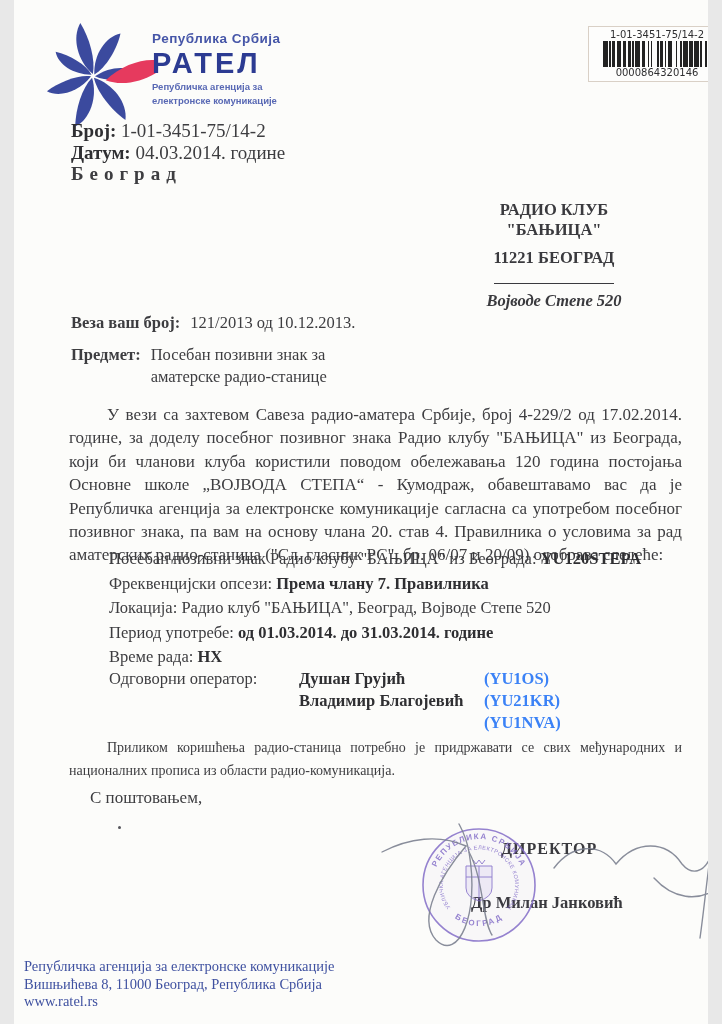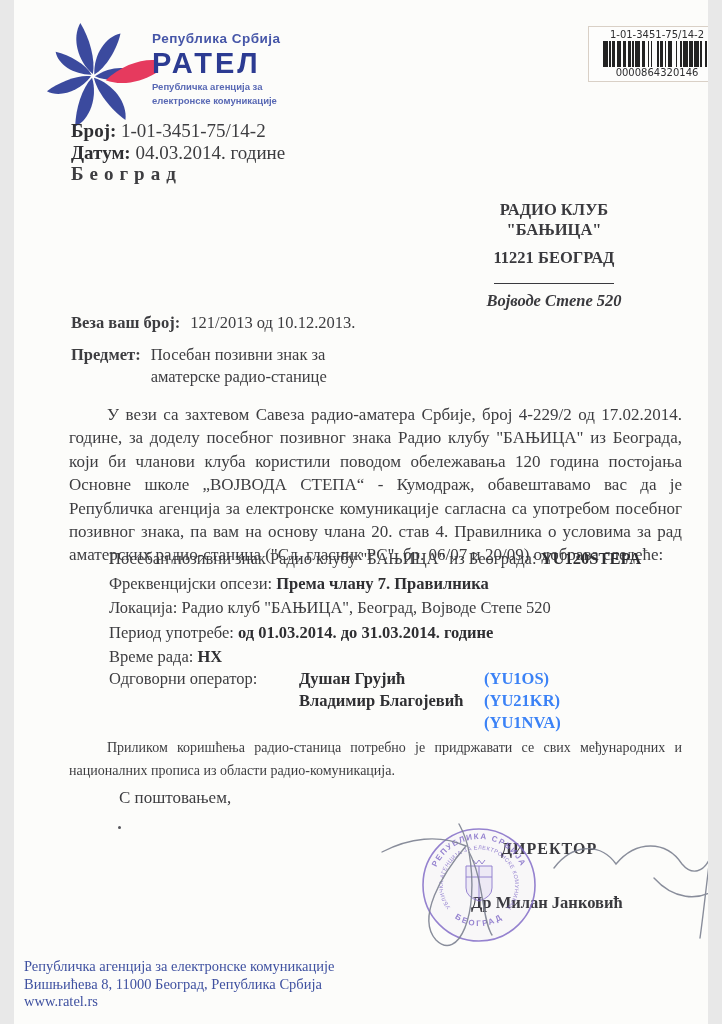--- a/index.html
+++ b/index.html
@@ -39,21 +39,21 @@
     position:absolute;left:55px;top:403px;width:613px;
     font-size:17px;line-height:23.4px;text-align:justify;text-indent:38px;
   }
   .grant{position:absolute;left:95px;top:547px;font-size:16.5px;line-height:24.6px;}
   .grant b{color:#2f2f32;}
   .operators{position:absolute;left:95px;top:668px;font-size:16.5px;line-height:22px;display:flex;}
   .operators .oplabel{width:190px;}
   .operators .names{width:185px;font-weight:bold;color:#2f2f32;}
   .operators .calls{font-weight:bold;color:#3b82f6;}
   .closing-par{position:absolute;left:55px;top:736px;width:613px;font-size:14px;line-height:23.4px;text-align:justify;text-indent:38px;}
-  .salutation{position:absolute;left:105px;top:788px;font-size:17px;}
+  .salutation{position:absolute;left:76px;top:788px;font-size:17px;}
   .ink-dot{position:absolute;left:104px;top:826px;width:3px;height:3px;border-radius:50%;background:#55555c;}
   
   .sig-title{position:absolute;left:487px;top:840px;font-size:16px;font-weight:bold;letter-spacing:1px;color:#3a3a3e;}
   .sig-name{position:absolute;left:457px;top:893px;font-size:16.5px;font-weight:bold;color:#3a3a3e;}
   .sig-svg{position:absolute;left:0;top:0;pointer-events:none;}
   
   .footer{position:absolute;left:10px;top:958px;font-size:14.5px;line-height:17.5px;color:#3f51a0;}
 </style>
 </head>
 <body>

